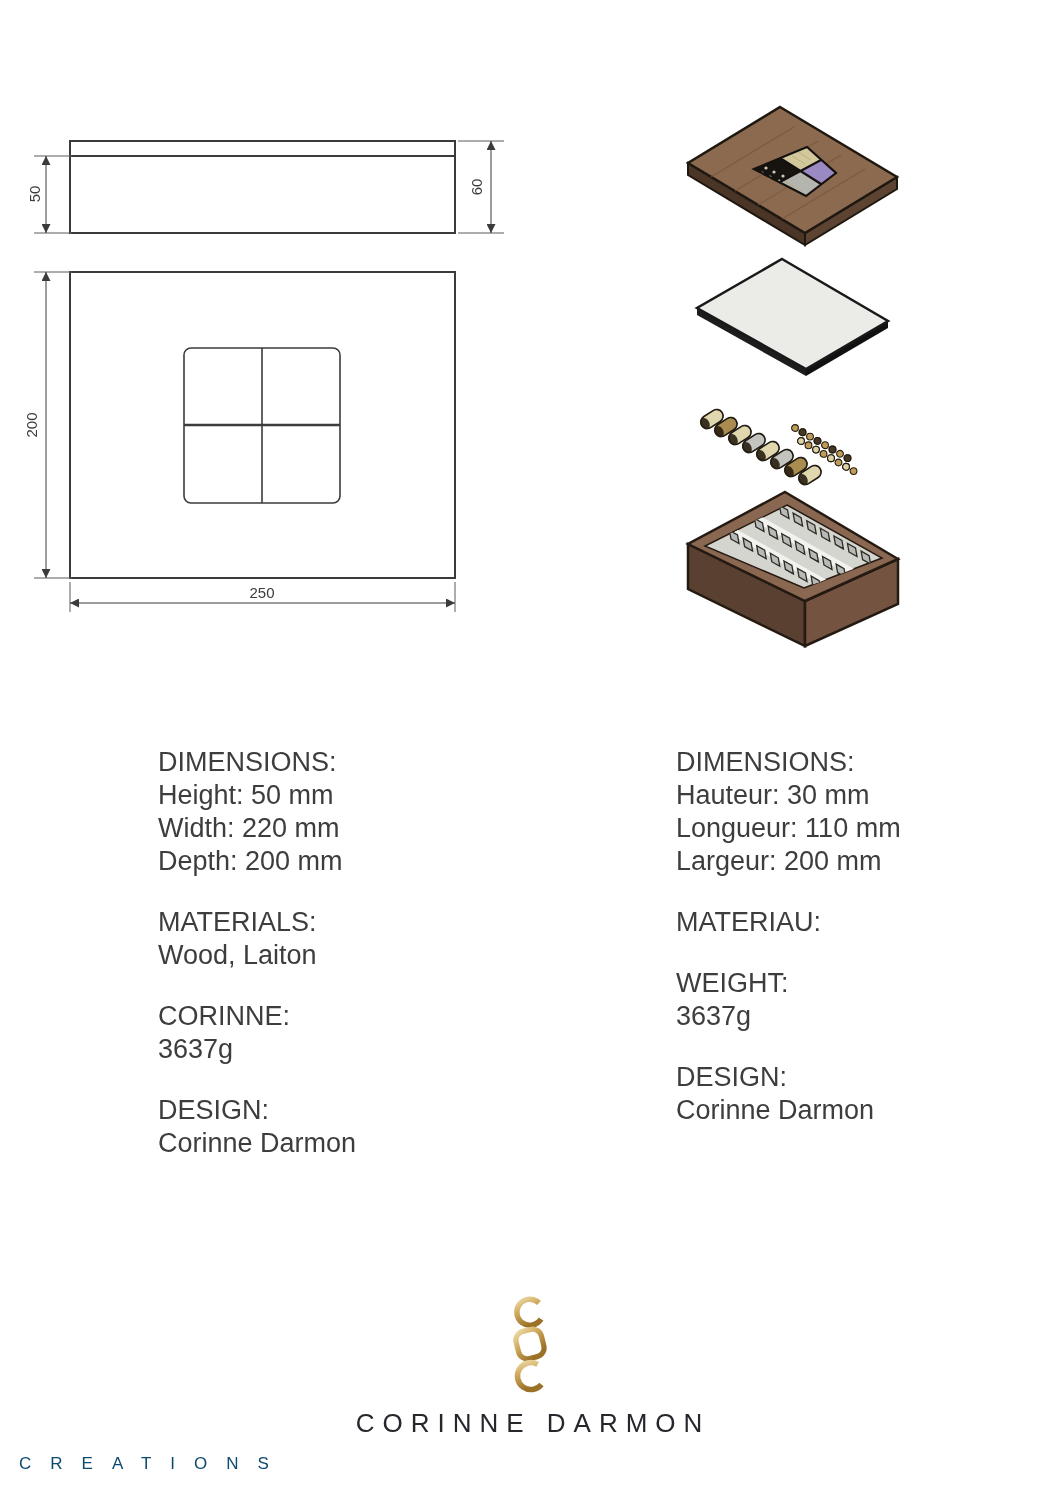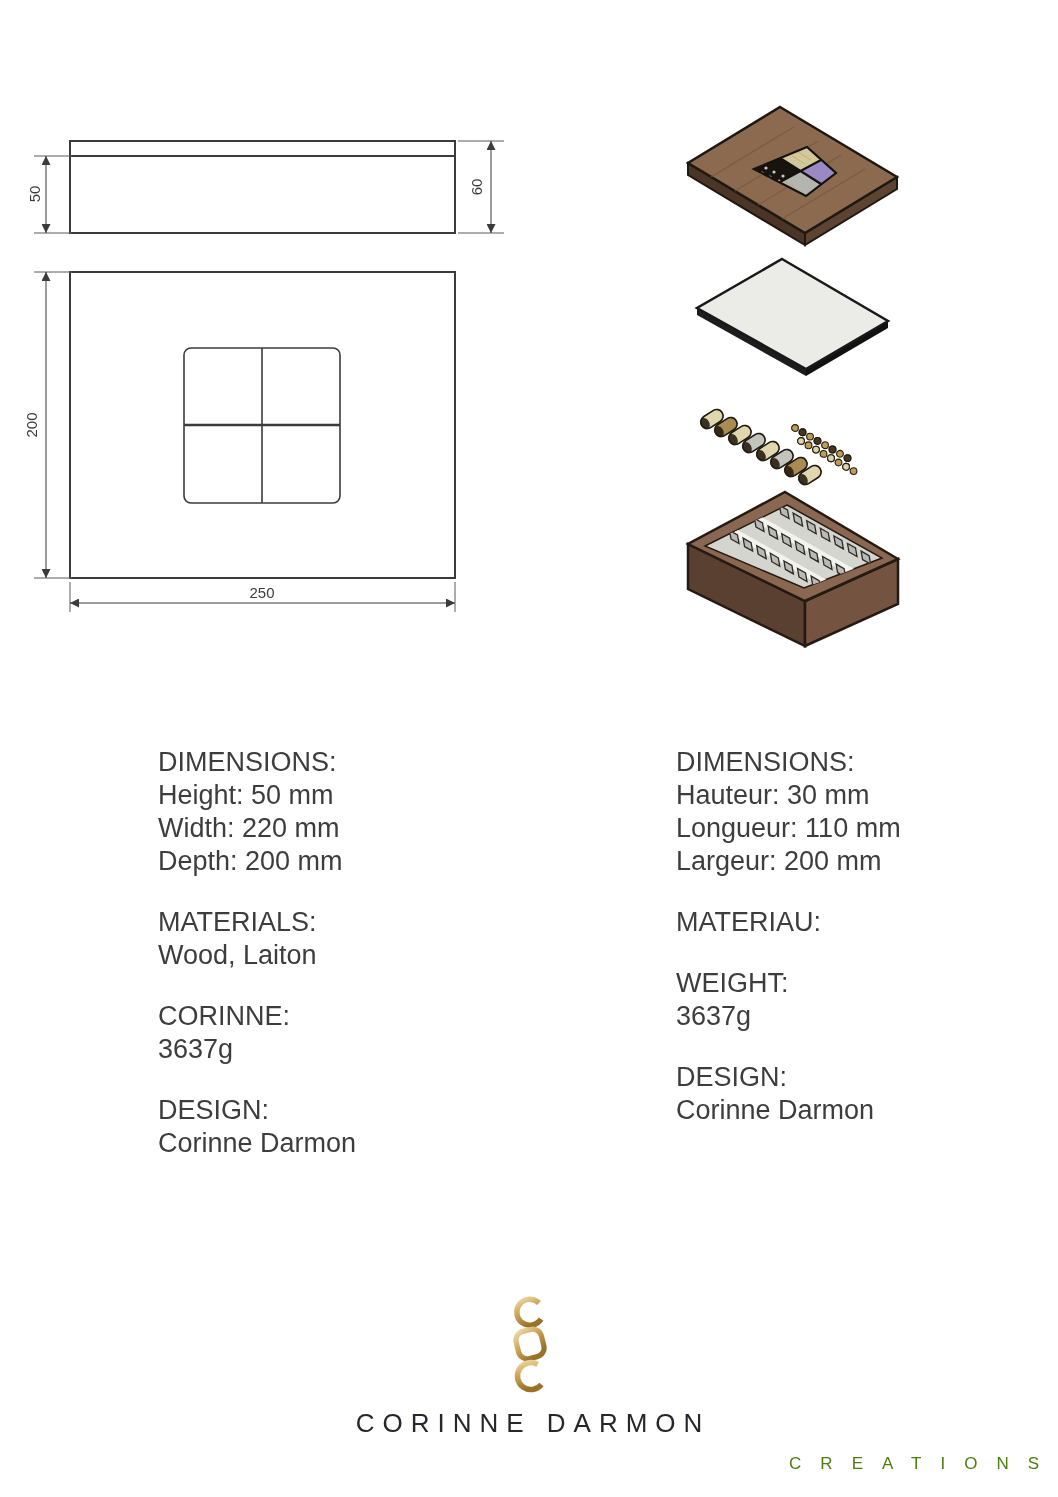--- a/index.html
+++ b/index.html
@@ -9,22 +9,22 @@
   .dimtext{font-family:"Liberation Sans",sans-serif;font-size:15px;fill:#3b3b3b;}
   .spec{position:absolute;top:746px;color:#3d3d3d;font-size:27px;line-height:33px;}
   .spec-en{left:158px;}
   .spec-fr{left:676px;}
   .spec-section{margin-top:28px;}
   .spec-section:first-child{margin-top:0;}
   .brand-name{position:absolute;top:1408px;left:0;width:100%;box-sizing:border-box;
               text-align:center;font-size:26px;letter-spacing:8px;padding-left:8px;
               color:#26262c;font-weight:400;}
   .brand-tagline{position:absolute;top:1454px;left:0;width:100%;box-sizing:border-box;
-              text-align:right;font-size:17px;letter-spacing:19px;
-              color:#4d7c0f;font-weight:400;}
+              text-align:left;font-size:17px;letter-spacing:19px;padding-left:19px;
+              color:#0c4a6e;font-weight:400;}
   .monogram{position:absolute;left:498px;top:1292px;}
 </style>
 </head>
 <body>
 
 <div class="page">
 
   <svg class="art" width="1058" height="1497" viewBox="0 0 1058 1497">
     <defs>
       <marker id="arr" viewBox="0 0 9 9" refX="9" refY="4.5" markerWidth="9" markerHeight="9" markerUnits="userSpaceOnUse" orient="auto-start-reverse">

